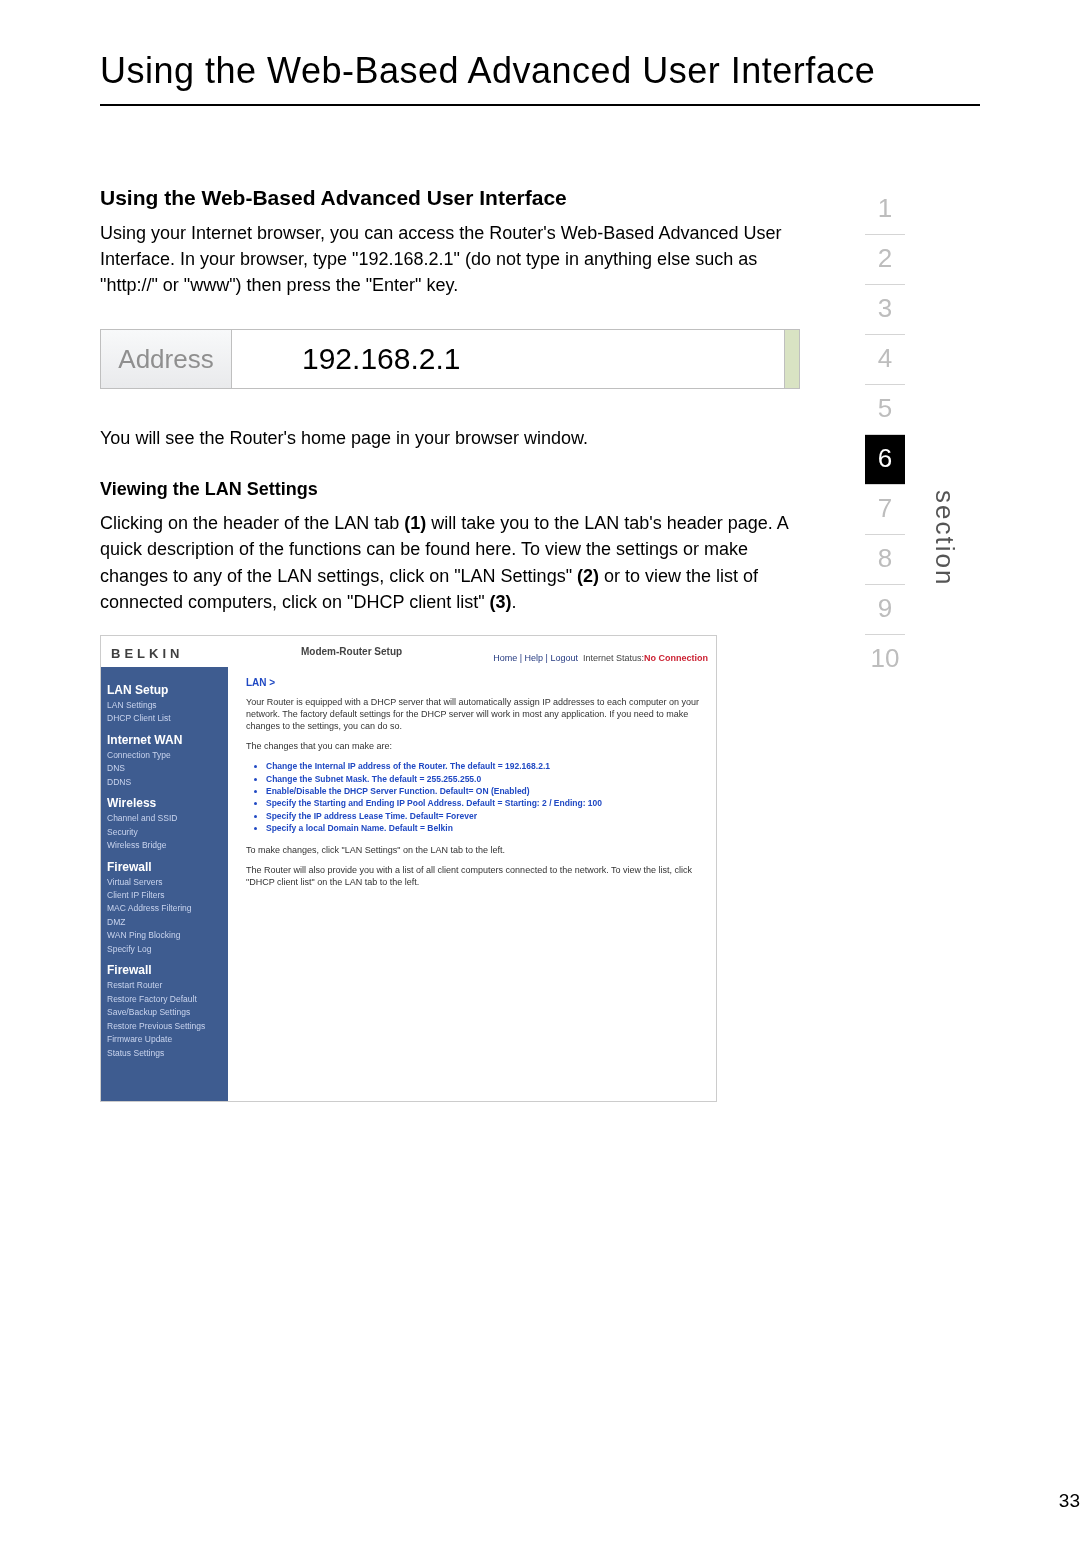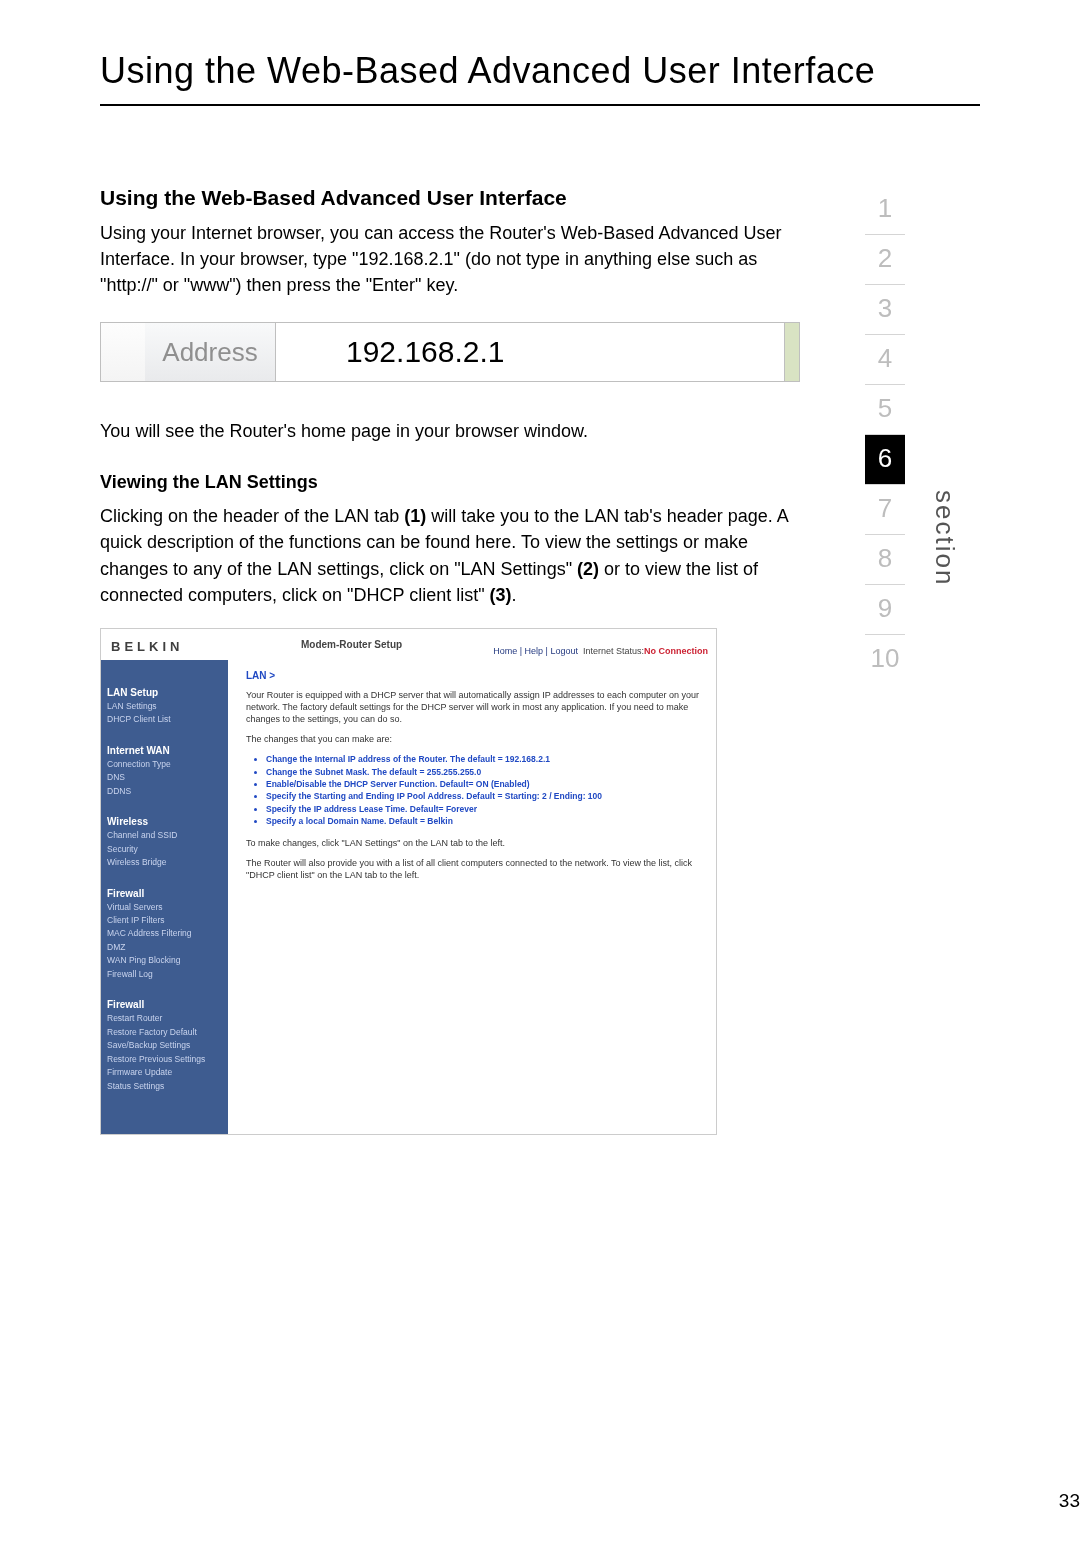--- a/index.html
+++ b/index.html
@@ -29,24 +29,23 @@
   .h2 { font-size: 21px; font-weight: bold; margin-bottom: 10px; }
   .p  { font-size: 18px; line-height: 1.45; margin-bottom: 20px; margin-top: 7px; }
   .h3 { font-size: 18px; font-weight: bold; margin: 28px 0 10px; }
   .b  { font-weight: bold; }
 
   .addr-bar {
     border: 1px solid #bfbfbf;
     height: 58px;
     display: flex;
     align-items: stretch;
-    margin: 24px 0 36px;
+    margin: 31px 0 36px;
     font-family: "Trebuchet MS", Verdana, sans-serif;
     background: linear-gradient(#fdfdfd,#f4f4f4);
-    padding-left: 44px;
   }
   .addr-label {
     width: 130px;
     display: flex;
     align-items: center;
     justify-content: center;
     font-size: 26px;
     color: #8f8f8f;
     border-right: 1px solid #bfbfbf;
     background: linear-gradient(#f8f9fa,#e9eaec);
@@ -138,21 +137,21 @@
 
   .router-body { display: flex; min-height: 350px; }
 
   .sidebar {
     width: 115px;
     background: #3e5c90;
     color: #d6def0;
     font-size: 8.5px;
     padding: 8px 6px 40px 6px;
   }
-  .side-h { color:#fff; font-weight: bold; margin:19px 0 3px; font-size: 10px; }
+  .side-h { color:#fff; font-weight: bold; margin:8px 0 3px; font-size: 12px; }
   .side-i { margin: 2px 0 2px 0; line-height: 1.35; color:#c9d4ee; }
 
   .panel {
     flex: 1;
     padding: 10px 14px 40px 18px;
     font-size: 9px;
     color: #333;
   }
   .crumb { color:#2049c3; font-weight: bold; font-size: 10px; margin-bottom: 8px; }
   .panel p { margin: 4px 0 8px; line-height: 1.35; }
@@ -211,21 +210,21 @@
             <div class="side-h">Wireless</div>
             <div class="side-i">Channel and SSID</div>
             <div class="side-i">Security</div>
             <div class="side-i">Wireless Bridge</div>
             <div class="side-h">Firewall</div>
             <div class="side-i">Virtual Servers</div>
             <div class="side-i">Client IP Filters</div>
             <div class="side-i">MAC Address Filtering</div>
             <div class="side-i">DMZ</div>
             <div class="side-i">WAN Ping Blocking</div>
-            <div class="side-i">Firewall Log</div>
+            <div class="side-i">Specify Log</div>
             <div class="side-h">Firewall</div>
             <div class="side-i">Restart Router</div>
             <div class="side-i">Restore Factory Default</div>
             <div class="side-i">Save/Backup Settings</div>
             <div class="side-i">Restore Previous Settings</div>
             <div class="side-i">Firmware Update</div>
             <div class="side-i">Status Settings</div>
           </div>
         <div class="panel">
           <div class="crumb">LAN &gt;</div>

